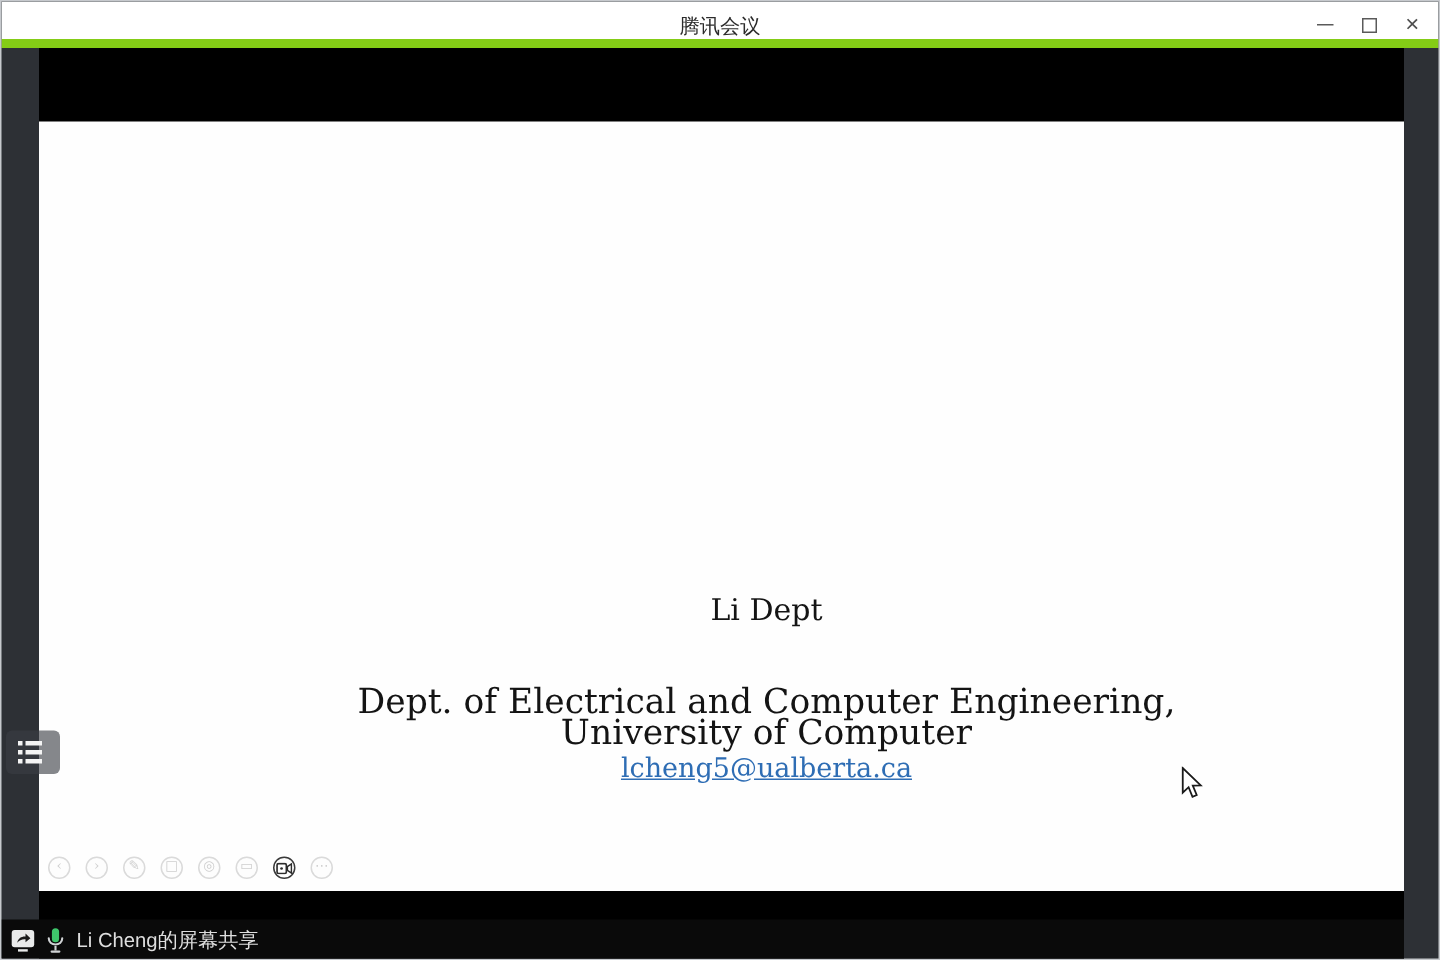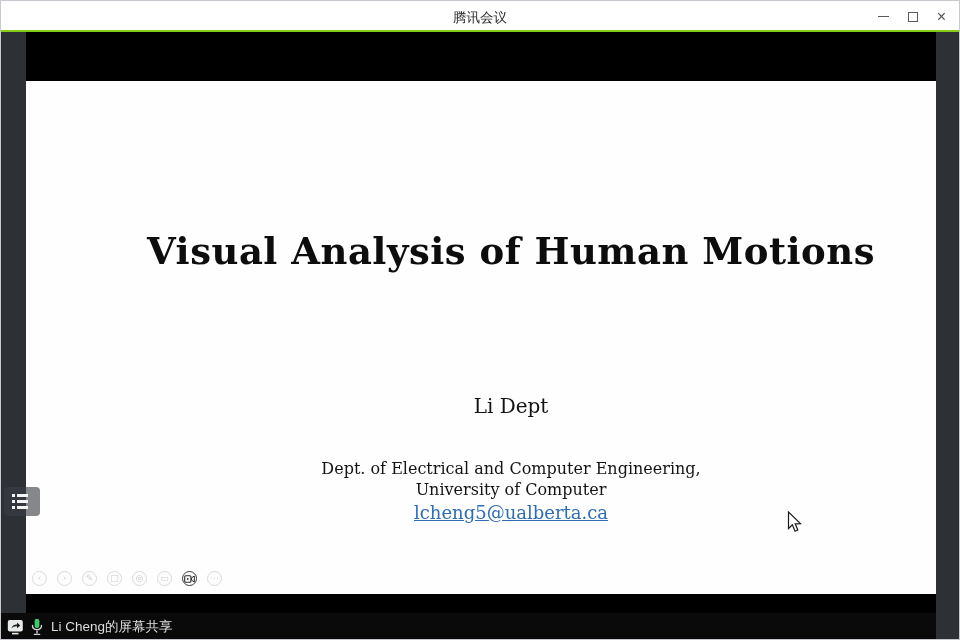--- a/index.html
+++ b/index.html
@@ -2,39 +2,39 @@
 <html><head>
 <meta charset="utf-8">
 <style>
   * { margin:0; padding:0; box-sizing:border-box; }
   body { font-family:"Liberation Sans", sans-serif; background:#888; }
   .app { position:relative; width:960px; height:640px; background:#2d3035;
          border:1px solid #c6c9cd; overflow:hidden; }
 
   
   .titlebar { position:absolute; left:0; top:0; right:0; height:31px; background:#ffffff;
-              border-bottom:2px solid #84cc16; }
+              border-bottom:6px solid #84cc16; }
   .titlebar-text { position:absolute; left:0; right:0; top:8px; text-align:center;
                    font-size:13.5px; color:#2b2b2b; }
   .win-controls { position:absolute; right:3px; top:0; height:31px; display:flex; }
   .win-btn { width:29px; height:31px; display:flex; align-items:center; justify-content:center;
              color:#4f4f4f; cursor:default; }
   .min-glyph { width:11px; height:0; border-top:1.6px solid #5a5a5a; display:block; }
   .max-glyph { width:10px; height:10px; border:1.5px solid #5a5a5a; display:block; }
   .close-glyph { font-size:16px; line-height:1; color:#4f4f4f; }
 
   
   .share-area { position:absolute; left:25px; top:31px; width:910px; height:609px; background:#000; }
   .slide { position:absolute; left:25px; top:80px; width:910px; height:513px; background:#fefefe;
            font-family:"DejaVu Serif", serif; color:#141414; }
   .slide-content { position:absolute; left:60px; right:0; top:0; bottom:0; text-align:center; }
   .slide-title { position:absolute; left:0; right:0; top:148px; font-size:37px; font-weight:700;
                  letter-spacing:0.5px; color:#0d0d0d; }
   .slide-author { position:absolute; left:0; right:0; top:313px; font-size:20px; }
-  .slide-affil { position:absolute; left:0; right:0; top:377px; font-size:16px; line-height:21px; }
+  .slide-affil { position:absolute; left:0; right:0; top:377px; font-size:23px; line-height:21px; }
   .slide-email { position:absolute; left:0; right:0; top:421px; font-size:18px; }
   .slide-email a { color:#2e6db4; text-decoration:underline; }
 
   
   .pres-toolbar { position:absolute; left:6px; top:490px; display:flex; gap:10px; }
   .pres-btn { width:15px; height:15px; border:1px solid #dadada; border-radius:50%;
               display:flex; align-items:center; justify-content:center;
               font-size:9px; line-height:1; color:#cfcfcf; background:#fdfdfd; }
   .pres-btn.dark { border-color:#3a3a3a; color:#2c2c2c; }
 
@@ -58,21 +58,20 @@
 </style>
 </head>
 <body>
 
 <div class="app">
 
   <div class="share-area"></div>
 
   <div class="slide">
     <div class="slide-content">
-      <div class="slide-title">Visual Analysis of Human Motions</div>
       <div class="slide-author">Li Dept</div>
       <div class="slide-affil">
         <div>Dept. of Electrical and Computer Engineering,</div>
         <div>University of Computer</div>
       </div>
       <div class="slide-email">
         <a href="#">lcheng5@ualberta.ca</a>
       </div>
     </div>
 

